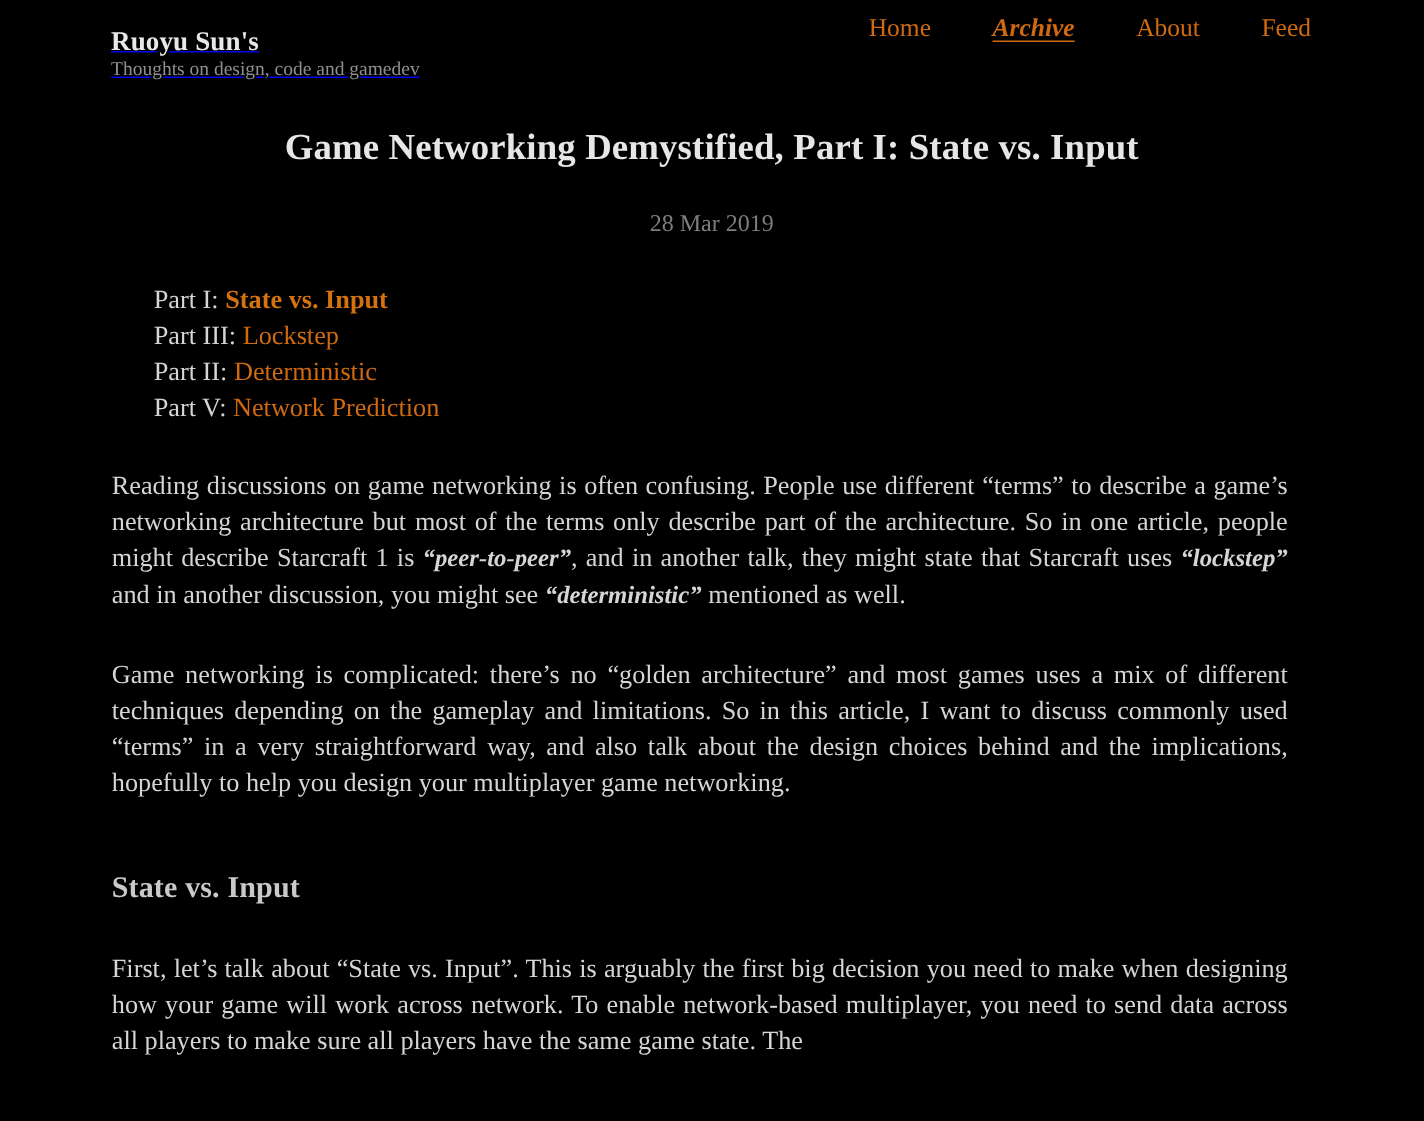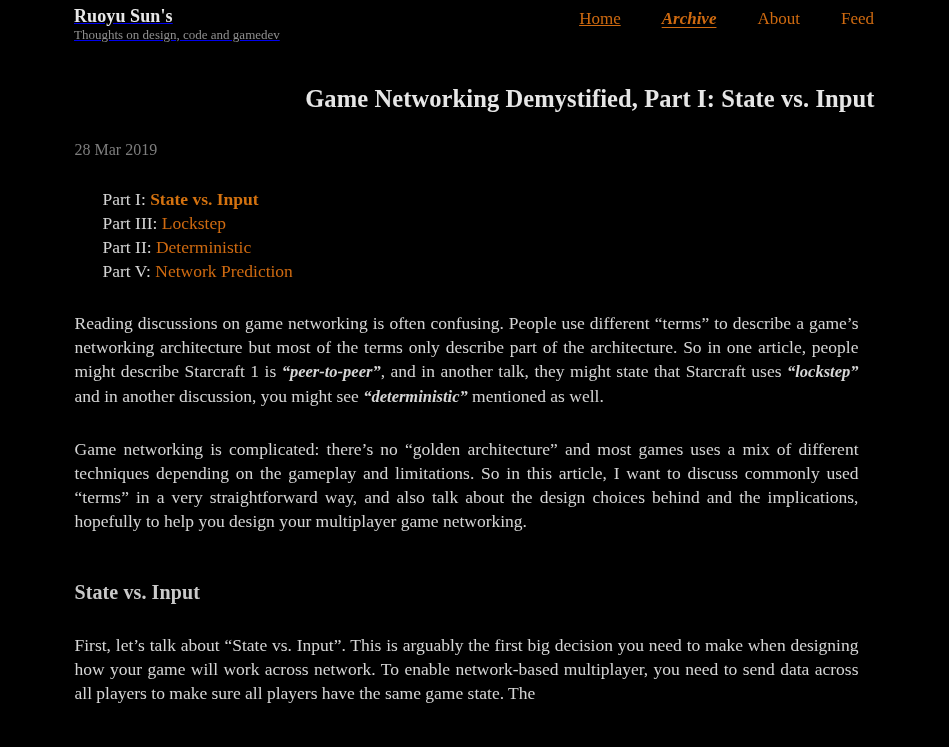--- a/index.html
+++ b/index.html
@@ -20,21 +20,21 @@
 
   
   .site-header {
     position: relative;
     height: 42px;
     padding: 0 75px;
   }
   .brand {
     position: absolute;
     left: 74px;
-    top: 7px;
+    top: 18px;
     line-height: 1.1;
   }
   .brand-title {
     font-family: "Liberation Serif", "DejaVu Serif", serif;
     font-size: 18px;
     font-weight: bold;
     color: #e8e8e8;
     letter-spacing: 0.1px;
     display: block;
   }
@@ -55,48 +55,49 @@
   }
   .nav-link {
     font-family: "Liberation Serif", "DejaVu Serif", serif;
     font-size: 17px;
     color: #cf6a10;
     text-decoration: none;
     margin-left: 37px;
     display: inline-block;
     vertical-align: baseline;
   }
-  .nav-link:first-child { margin-left: 0; text-decoration: underline; }
+  .nav-link:first-child { margin-left: 0; }
   .nav-link.is-current {
     font-weight: bold;
     text-decoration: underline;
     text-underline-offset: 3px;
     font-style: italic;
   }
 
   
   .post-wrap {
     width: 800px;
     margin: 0 auto;
     padding-top: 42px;
   }
   .post-title {
     font-family: "Liberation Serif", "DejaVu Serif", serif;
     font-size: 24.5px;
     font-weight: bold;
     color: #e6e6e6;
-    text-align: right;
+    text-align: center;
     margin: 0;
     line-height: 1.25;
     letter-spacing: 0.1px;
   }
   .post-date {
     font-family: "Liberation Serif", "DejaVu Serif", serif;
     font-size: 16px;
     color: #7d7d7d;
+    text-align: center;
     margin: 25px 0 0 0;
     line-height: 1.2;
   }
 
   .post-body {
     margin-top: 28px;
   }
 
   .part-list {
     margin: 0;

